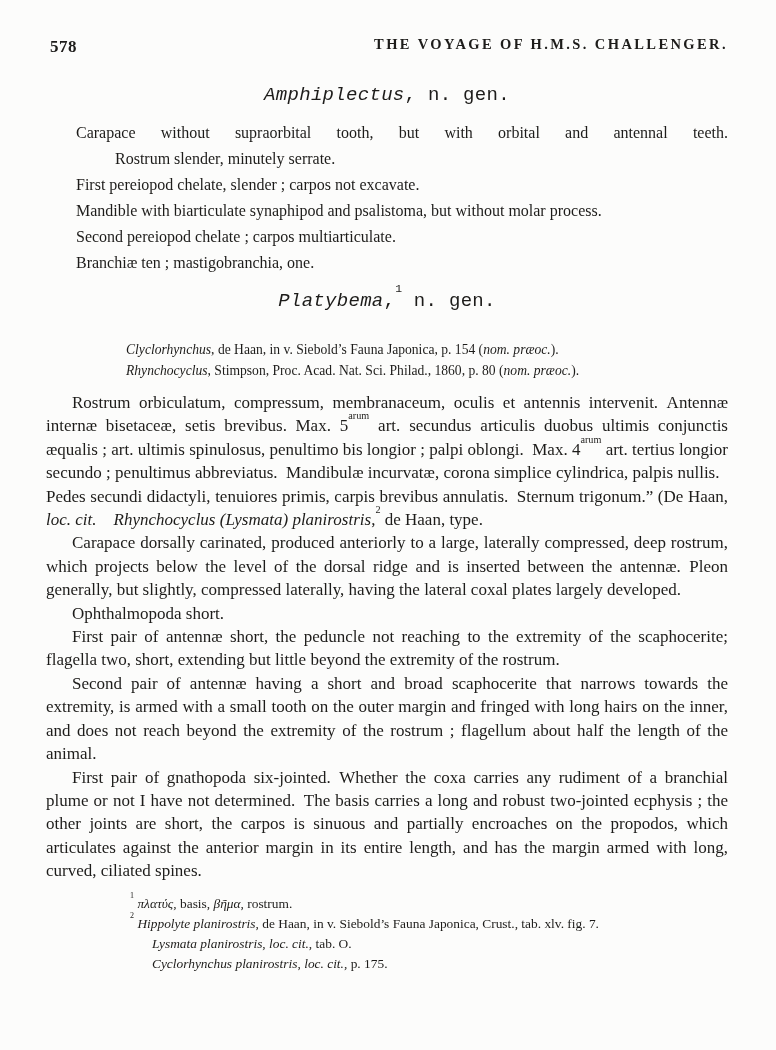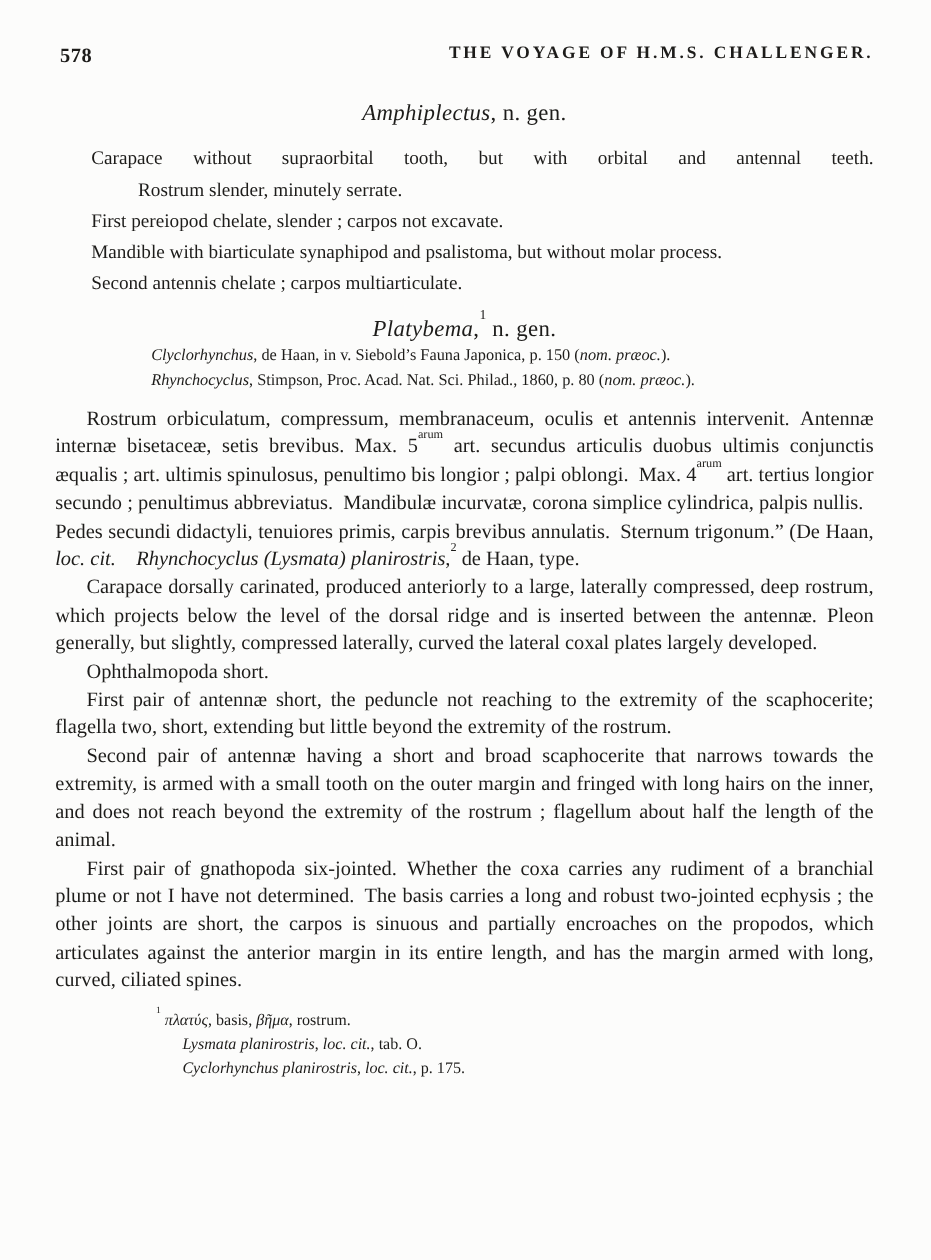--- a/index.html
+++ b/index.html
@@ -20,22 +20,23 @@
   .header{position:relative;height:20px;margin-bottom:28px;}
   .pagenum{position:absolute;left:4px;top:1px;font-size:17px;font-weight:bold;letter-spacing:0.5px;}
   .running-title{text-align:right;font-size:14.5px;font-weight:bold;letter-spacing:2.4px;white-space:nowrap;}
 
   
   .genus-heading{
     margin:0 0 14px 0;
     text-align:center;
     font-size:19px;font-weight:normal;
     letter-spacing:0.3px;
+    font-family:Liberation Mono, monospace;
   }
-  .genus-heading.second{margin-top:14px;margin-bottom:0;}
+  .genus-heading.second{margin-top:14px;margin-bottom:28px;}
 
   
   .diagnosis{margin-left:30px;font-size:16px;line-height:26px;}
   .diag-line{white-space:normal;}
   .diag-line.justify-full{text-align:justify;text-align-last:justify;}
   .diag-line.cont{padding-left:39px;}
 
   
   .synonymy{margin:0 0 10px 80px;font-size:13.6px;line-height:20.5px;}
 
@@ -57,38 +58,40 @@
     <div class="running-title">THE VOYAGE OF H.M.S. CHALLENGER.</div>
   </div>
 
   <h2 class="genus-heading"><span class="it">Amphiplectus</span><span>, n. gen.</span></h2>
 
   <div class="diagnosis">
     <div class="diag-line justify-full">Carapace without supraorbital tooth, but with orbital and antennal teeth.</div>
     <div class="diag-line cont">Rostrum slender, minutely serrate.</div>
     <div class="diag-line">First pereiopod chelate, slender ; carpos not excavate.</div>
     <div class="diag-line">Mandible with biarticulate synaphipod and psalistoma, but without molar process.</div>
-    <div class="diag-line">Second antennis chelate ; carpos multiarticulate.</div>
+    <div class="diag-line">Second pereiopod chelate ; carpos multiarticulate.</div>
+    <div class="diag-line">Branchiæ ten ; mastigobranchia, one.</div>
   </div>
 
   <h2 class="genus-heading second"><span class="it">Platybema</span><span>,</span><sup>1</sup><span> n. gen.</span></h2>
 
   <div class="synonymy">
-    <div class="syn-line"><span class="it">Clyclorhynchus</span><span>, de Haan, in v. Siebold’s Fauna Japonica, p. 150 (</span><span class="it">nom. præoc.</span><span>).</span></div>
+    <div class="syn-line"><span class="it">Clyclorhynchus</span><span>, de Haan, in v. Siebold’s Fauna Japonica, p. 154 (</span><span class="it">nom. præoc.</span><span>).</span></div>
     <div class="syn-line"><span class="it">Rhynchocyclus</span><span>, Stimpson, Proc. Acad. Nat. Sci. Philad., 1860, p. 80 (</span><span class="it">nom. præoc.</span><span>).</span></div>
   </div>
 
   <div class="body-text">
     <p><span>Rostrum orbiculatum, compressum, membranaceum, oculis et antennis intervenit. Antennæ internæ bisetaceæ, setis brevibus. Max. 5</span><sup>arum</sup><span> art. secundus articulis duobus ultimis conjunctis æqualis ; art. ultimis spinulosus, penultimo bis longior ; palpi oblongi. Max. 4</span><sup>arum</sup><span> art. tertius longior secundo ; penultimus abbreviatus. Mandibulæ incurvatæ, corona simplice cylindrica, palpis nullis. Pedes secundi didactyli, tenuiores primis, carpis brevibus annulatis. Sternum trigonum.” (De Haan, </span><span class="it">loc. cit.</span><span> </span><span class="it">Rhynchocyclus (Lysmata) planirostris</span><span>,</span><sup>2</sup><span> de Haan, type.</span></p>
-    <p><span>Carapace dorsally carinated, produced anteriorly to a large, laterally compressed, deep rostrum, which projects below the level of the dorsal ridge and is inserted between the antennæ. Pleon generally, but slightly, compressed laterally, curved the lateral coxal plates largely developed.</span></p>
+    <p><span>Carapace dorsally carinated, produced anteriorly to a large, laterally compressed, deep rostrum, which projects below the level of the dorsal ridge and is inserted between the antennæ. Pleon generally, but slightly, compressed laterally, having the lateral coxal plates largely developed.</span></p>
     <p><span>Ophthalmopoda short.</span></p>
     <p><span>First pair of antennæ short, the peduncle not reaching to the extremity of the scaphocerite; flagella two, short, extending but little beyond the extremity of the rostrum.</span></p>
     <p><span>Second pair of antennæ having a short and broad scaphocerite that narrows towards the extremity, is armed with a small tooth on the outer margin and fringed with long hairs on the inner, and does not reach beyond the extremity of the rostrum ; flagellum about half the length of the animal.</span></p>
     <p><span>First pair of gnathopoda six-jointed. Whether the coxa carries any rudiment of a branchial plume or not I have not determined. The basis carries a long and robust two-jointed ecphysis ; the other joints are short, the carpos is sinuous and partially encroaches on the propodos, which articulates against the anterior margin in its entire length, and has the margin armed with long, curved, ciliated spines.</span></p>
   </div>
 
   <div class="footnotes">
     <div class="fn"><sup>1</sup><span> </span><span class="it">πλατύς</span><span>, basis, </span><span class="it">βῆμα</span><span>, rostrum.</span></div>
+    <div class="fn"><sup>2</sup><span> </span><span class="it">Hippolyte planirostris</span><span>, de Haan, in v. Siebold’s Fauna Japonica, Crust., tab. xlv. fig. 7.</span></div>
     <div class="fn fn-cont"><span class="it">Lysmata planirostris</span><span>, </span><span class="it">loc. cit.</span><span>, tab. O.</span></div>
     <div class="fn fn-cont"><span class="it">Cyclorhynchus planirostris</span><span>, </span><span class="it">loc. cit.</span><span>, p. 175.</span></div>
   </div>
 
 </div>
 
 </body></html>

